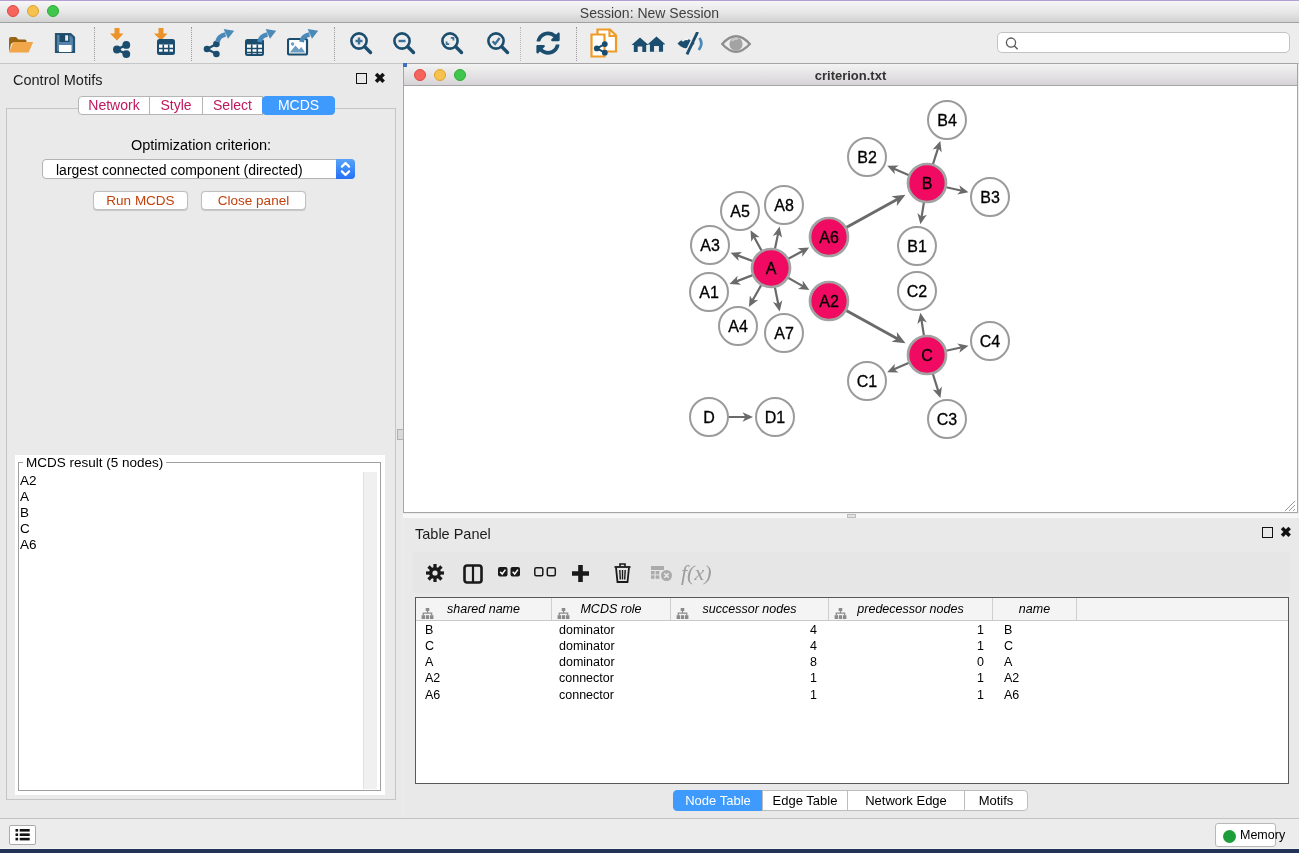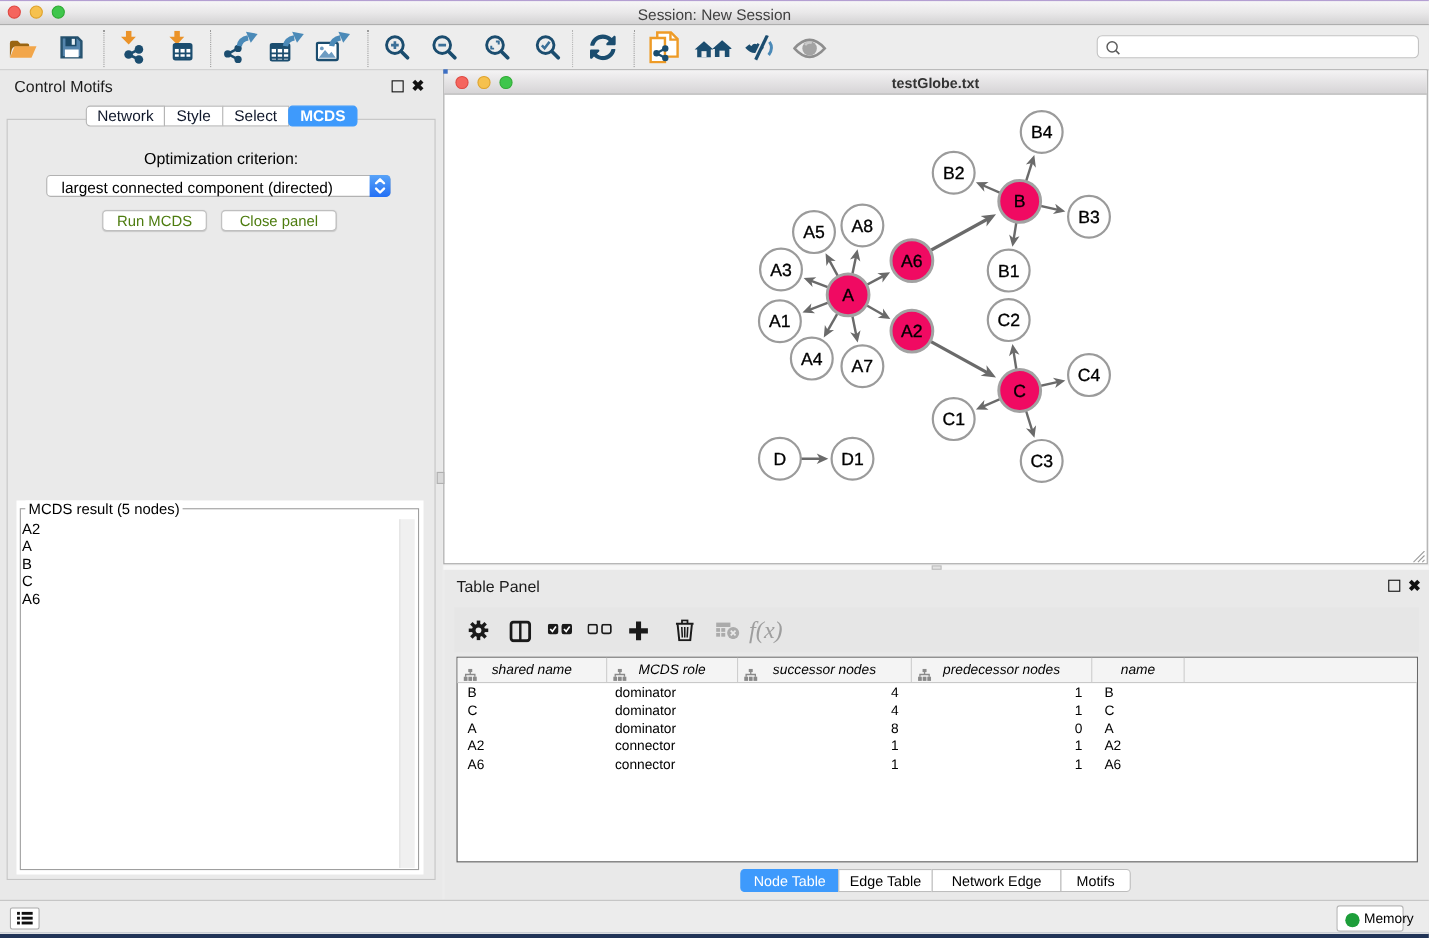--- a/index.html
+++ b/index.html
@@ -11,25 +11,25 @@
 .title-text { width:100%; text-align:center; top:4px; font-size:14px; color:#3f3f3f; }
 .toolbar { left:0; top:23px; width:1299px; height:41px; background:#ededed; border-bottom:1px solid #c6c6c6; }
 .tsep { top:4px; width:0; height:34px; border-left:1px dotted #9b9b9b; }
 .searchbox { left:997px; top:9px; width:293px; height:21px; background:#fff; border:1px solid #c3c3c3; border-radius:5px; }
 .leftpanel { left:0; top:64px; width:402px; height:754px; background:#e9e9e9; }
 .panel-title { font-size:14.5px; color:#1c1c1c; }
 .wmax { width:11px; height:11px; border:1.5px solid #111; }
 .wclose { font-size:14px; font-weight:bold; color:#111; line-height:11px; }
 .cp-content { left:6px; top:44px; width:390px; height:692px; border:1px solid #c5c5c5; background:#eaeaea; }
 .tabrow { top:32px; left:0; width:402px; height:19px; }
-.tab { position:absolute; top:0; height:19px; background:#fff; border:1px solid #b5b5b5; font-size:14px; color:#0f172a; text-align:center; line-height:17px; }
+.tab { position:absolute; top:0; height:19px; background:#fff; border:1px solid #b5b5b5; font-size:14px; color:#be185d; text-align:center; line-height:17px; }
 .tab.sel { background:#3e9afc; border-color:#3e9afc; color:#fff; }
 .combo { left:42px; top:95px; width:313px; height:20px; background:#fff; border:1px solid #b2b2b2; border-radius:4px; font-size:14px; line-height:18px; }
 .combo-step { right:-1px; top:-1px; width:19px; height:20px; border-radius:0 4px 4px 0; background:linear-gradient(#58a3f8,#2470f5); }
-.btn { position:absolute; height:19px; background:#fff; border:1px solid #bfbfbf; border-radius:4px; font-size:13.5px; text-align:center; line-height:17px; color:#4d7c0f; box-shadow:0 0.5px 1px rgba(0,0,0,0.15); }
+.btn { position:absolute; height:19px; background:#fff; border:1px solid #bfbfbf; border-radius:4px; font-size:13.5px; text-align:center; line-height:17px; color:#c2410c; box-shadow:0 0.5px 1px rgba(0,0,0,0.15); }
 .groupbox { left:15px; top:391px; width:370px; height:340px; background:#fff;padding-left:24px; }
 .gb-border { left:3px; top:7px; width:363px; height:329px; border:1px solid #9f9f9f; }
 .gb-title { left:8px; top:0px; background:#fff; padding:0 3px; font-size:13.5px; }
 .gb-list { left:5px; top:18px; font-size:13.5px; line-height:16px; color:#000; }
 .gb-scroll { left:348px; top:17px; width:14px; height:317px; background:#f0f0f0; border-left:1px solid #e0e0e0; }
 .netwin { left:403px; top:63px; width:895px; height:450px; background:#fff; border:1px solid #a5a5a5; }
 .nw-titlebar { left:0; top:0; width:893px; height:22px; background:linear-gradient(#f4f3f4,#d6d4d6); border-bottom:1px solid #a5a5a5; }
 .nw-light { width:12px; height:12px; border-radius:50%; top:5px; }
 .tablepanel { left:404px; top:518px; width:895px; height:300px; background:#e9e9e9; }
 .tbl { left:11px; top:79px; width:874px; height:187px; background:#fff; border:1px solid #585858; }
@@ -209,21 +209,21 @@
 
 <div class="abs leftpanel">
   <div class="abs panel-title" style="left:13px; top:8px;">Control Motifs</div>
   <div class="abs wmax" style="left:356px; top:9px;"></div>
   <div class="abs wclose" style="left:374px; top:9px;">✖</div>
   <div class="abs cp-content"></div>
   <div class="abs tabrow">
     <div class="tab" style="left:78px; width:72px; border-radius:4px 0 0 4px;">Network</div>
     <div class="tab" style="left:149px; width:54px;">Style</div>
     <div class="tab" style="left:202px; width:61px;">Select</div>
-    <div class="tab sel" style="left:262px; width:63px; border-radius:4px;font-weight:bold;">MCDS</div>
+    <div class="tab sel" style="left:262px; width:73px; border-radius:4px;">MCDS</div>
   </div>
   <div class="abs" style="left:0; top:73px; width:402px; text-align:center; font-size:14.5px;">Optimization criterion:</div>
   <div class="abs combo">
     <div class="abs" style="left:13px; top:1px;">largest connected component (directed)</div>
     <div class="abs combo-step">
       <svg width="19" height="20" viewBox="0 0 19 20">
           <path d="M5.9 7.6 L9.5 4.0 L13.1 7.6" fill="none" stroke="#fff" stroke-width="2.2" stroke-linecap="round" stroke-linejoin="round"></path>
           <path d="M5.9 12.4 L9.5 16.0 L13.1 12.4" fill="none" stroke="#fff" stroke-width="2.2" stroke-linecap="round" stroke-linejoin="round"></path>
         </svg>
     </div>
@@ -236,21 +236,21 @@
     <div class="abs gb-scroll"></div>
     <div class="abs gb-list">A2<br>A<br>B<br>C<br>A6</div>
   </div>
 </div>
 
 <div class="abs netwin">
   <div class="abs nw-titlebar">
     <div class="abs nw-light" style="left:10px; background:#f5655e; border:0.5px solid #df4842;"></div>
     <div class="abs nw-light" style="left:30px; background:#f6c14e; border:0.5px solid #dfa32c;"></div>
     <div class="abs nw-light" style="left:50px; background:#3fc64c; border:0.5px solid #2fab34;"></div>
-    <div class="abs" style="width:100%; text-align:center; top:4px; font-size:13px; font-weight:bold; color:#333;">testGlobe.txt</div>
+    <div class="abs" style="width:100%; text-align:center; top:4px; font-size:13px; font-weight:bold; color:#333;">criterion.txt</div>
   </div>
   <svg class="abs" style="left:0; top:22px;" width="893" height="426" viewBox="404 86 893 426" font-family="Liberation Sans, sans-serif">
 <g stroke="#6a6a6a" fill="#6a6a6a">
 <line x1="771" y1="268" x2="753.7" y2="236.2" stroke-width="2.2"></line>
 <polygon points="750.5,230.3 759.7,237.3 754.1,237.0 751.3,241.8" stroke="none"></polygon>
 <line x1="771" y1="268" x2="778.2" y2="233.1" stroke-width="2.2"></line>
 <polygon points="779.6,226.5 782.1,237.8 778.0,234.0 772.7,235.9" stroke="none"></polygon>
 <line x1="771" y1="268" x2="736.9" y2="255.1" stroke-width="2.2"></line>
 <polygon points="730.6,252.8 742.1,252.0 737.7,255.4 738.7,261.0" stroke="none"></polygon>
 <line x1="771" y1="268" x2="735.8" y2="281.6" stroke-width="2.2"></line>

